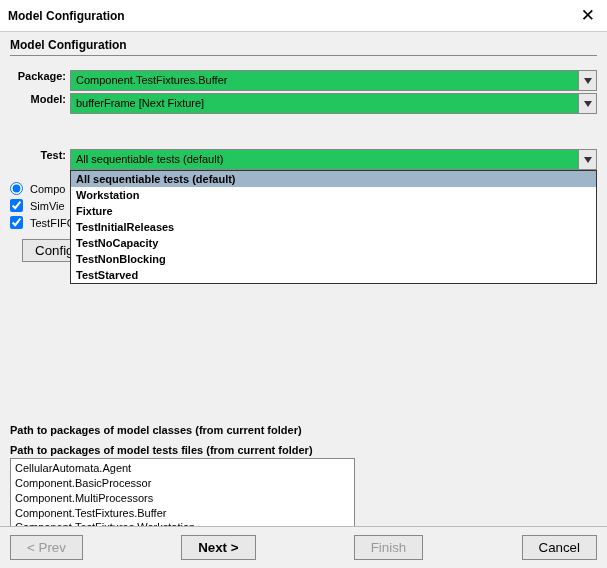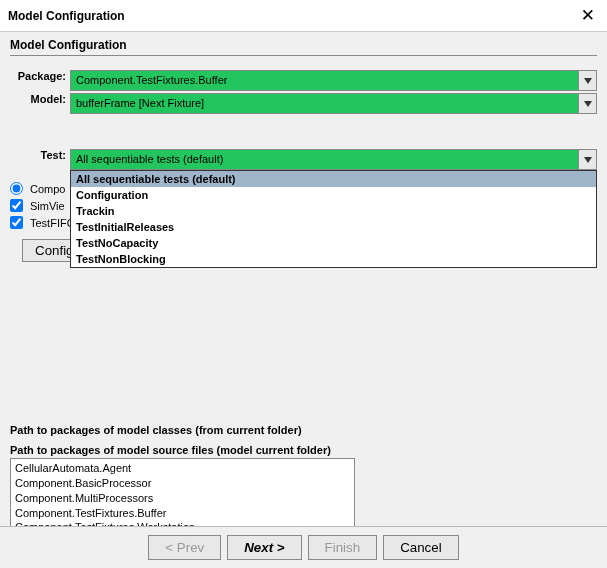--- a/index.html
+++ b/index.html
@@ -141,38 +141,37 @@
   line-height: 1.35;
 }
 .bottom-bar {
   position: absolute;
   bottom: 0;
   left: 0;
   right: 0;
   border-top: 1px solid #bbb;
   padding: 8px 10px;
   display: flex;
-  justify-content: center;
+  justify-content: space-between;
   gap: 6px;
   background: #f0f0f0;
 }
 .nav-btn {
   padding: 4px 16px;
   background: #e8e8e8;
   border: 1px solid #888;
   cursor: pointer;
   min-width: 64px;
 }
 .nav-btn.disabled {
   color: #999;
   cursor: default;
 }
 .nav-btn.primary {
   font-weight: bold;
-  font-style: italic;
 }
 </style>
 </head>
 <body>
 
 <div class="title-bar">
   <h1>Model Configuration</h1>
   <span class="close-x">✕</span>
 </div>
 
@@ -208,46 +207,47 @@
     <div class="combo">
       <div class="combo-text">All sequentiable tests (default)</div>
       <div class="combo-btn">
           <svg viewBox="0 0 8 6">
             <path d="M0 0 L8 0 L4 6 Z" fill="#333"></path>
           </svg>
         </div>
     </div>
     <div class="dropdown-list">
       <div class="dropdown-item highlight">All sequentiable tests (default)</div>
-      <div class="dropdown-item">Configuration</div>
-      <div class="dropdown-item">Trackin</div>
+      <div class="dropdown-item">Workstation</div>
+      <div class="dropdown-item">Fixture</div>
       <div class="dropdown-item">TestInitialReleases</div>
       <div class="dropdown-item">TestNoCapacity</div>
       <div class="dropdown-item">TestNonBlocking</div>
+      <div class="dropdown-item">TestStarved</div>
     </div>
   </div>
 
   <div class="option-row" style="margin-top:12px">
     <input type="radio" checked="" style="">
     <span>Compo</span>
   </div>
   <div class="option-row">
     <input type="checkbox" checked="" style="">
     <span>SimVie</span>
   </div>
   <div class="option-row">
     <input type="checkbox" checked="" style="">
     <span>TestFIFO</span>
   </div>
   <button class="cfg-btn">Config</button>
 
   <div class="section-after-dd">
     <div class="field-label">Path to packages of model classes (from current folder)</div>
 
-    <div class="field-label">Path to packages of model source files (model current folder)</div>
+    <div class="field-label">Path to packages of model tests files (from current folder)</div>
 
     <textarea class="textarea" style="">CellularAutomata.Agent
 Component.BasicProcessor
 Component.MultiProcessors
 Component.TestFixtures.Buffer
 Component.TestFixtures.Workstation</textarea>
 
     
   </div>
 </div>

